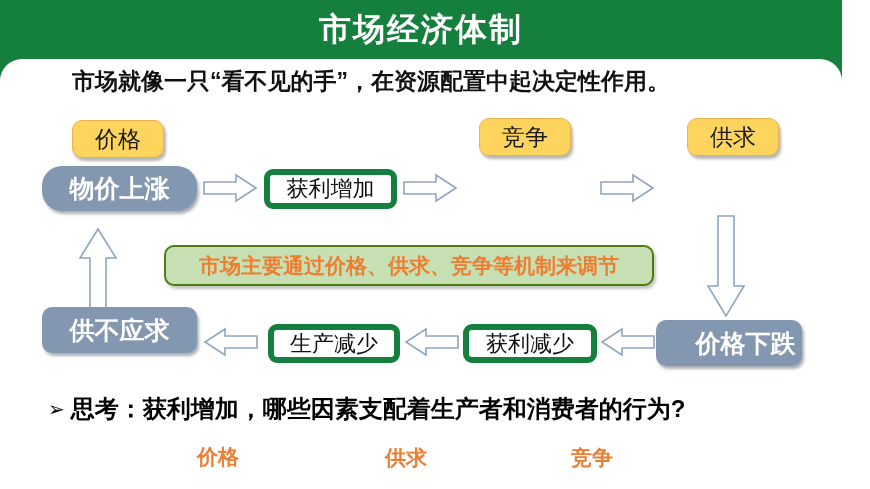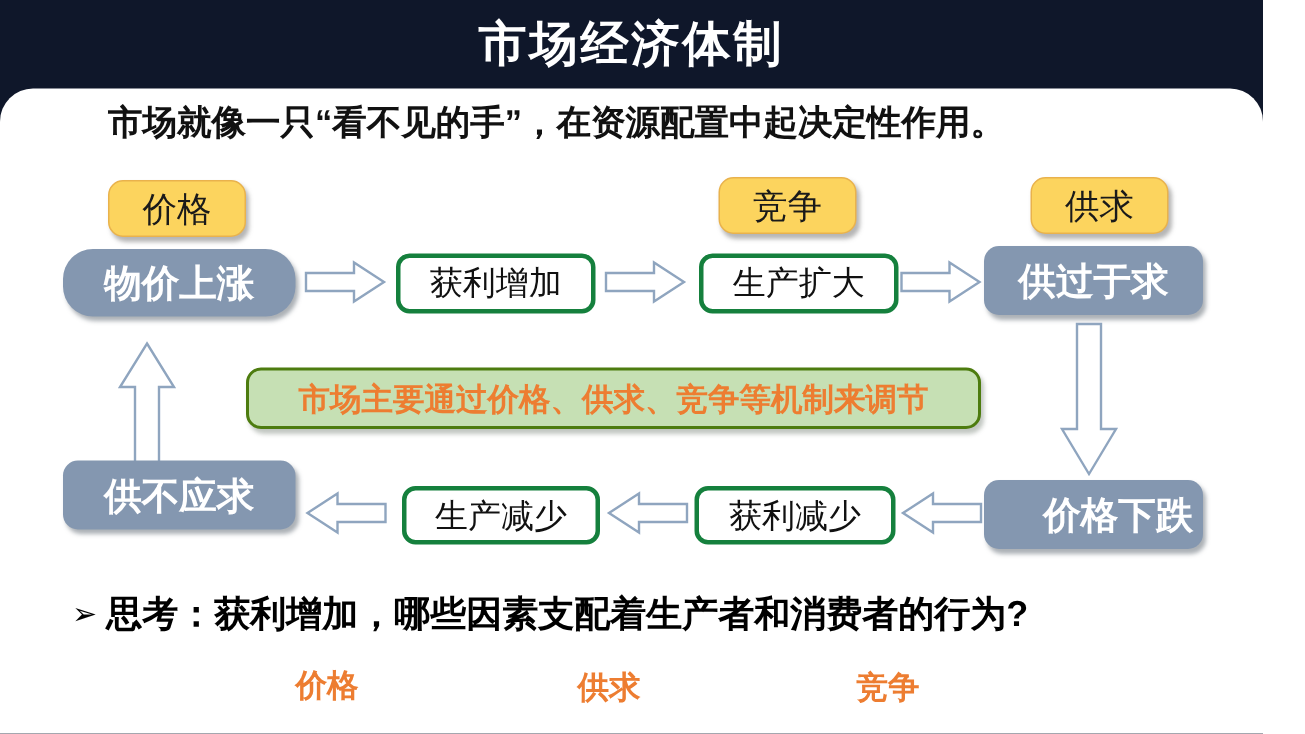--- a/index.html
+++ b/index.html
@@ -1,31 +1,31 @@
 <!DOCTYPE html>
 <html><head>
 <meta charset="utf-8">
 <style>
   html,body{margin:0;padding:0;}
   body{font-family:"Liberation Sans","DejaVu Sans",sans-serif;}
-  .slide{position:relative;width:842px;height:489px;background:#0f172a;overflow:hidden;text-align:right;}
+  .slide{position:relative;width:842px;height:489px;background:#15803d;overflow:hidden;text-align:right;}
   .banner-title{position:absolute;top:0;left:0;width:100%;height:59px;display:flex;
     align-items:center;justify-content:center;color:#fff;font-size:32px;font-weight:bold;
     letter-spacing:2px;}
   .panel{position:absolute;top:59px;left:0;right:0;bottom:0;background:#ffffff;
     border-radius:22px 22px 0 0;}
   .abs{position:absolute;box-sizing:border-box;}
   .subtitle{font-size:23px;font-weight:bold;color:#111;white-space:nowrap;}
   .tag{background:#FCD45E;border:1px solid #E9B24C;border-radius:10px;
     box-shadow:2px 3px 3px rgba(110,110,110,.5);display:flex;align-items:center;
     justify-content:center;font-size:23px;color:#1a1a1a;}
   .gbox{background:#8497B0;border-radius:10px;box-shadow:2px 3px 3px rgba(90,100,110,.5);
     display:flex;align-items:center;justify-content:center;color:#fff;
     font-size:25px;font-weight:bold;}
-  .wbox{background:#fff;border:3px solid #15803d;border-radius:9px;display:flex;
+  .wbox{background:#fff;border:6px solid #15803d;border-radius:9px;display:flex;
     align-items:center;justify-content:center;color:#111;font-size:22px;}
   .note{background:#C6E0B4;border:2px solid #4d7c0f;border-radius:10px;
     box-shadow:2px 3px 3px rgba(120,130,120,.45);display:flex;align-items:center;
     justify-content:center;color:#ED7D31;font-size:21px;font-weight:bold;white-space:nowrap;}
   .question{font-size:24px;font-weight:bold;color:#000;white-space:nowrap;display:flex;align-items:center;}
   .question .bullet{font-size:20px;margin-right:6px;}
   .answer{font-size:21px;font-weight:bold;color:#ED7D31;white-space:nowrap;}
   svg.arrow{display:block;width:100%;height:100%;}
 </style>
 </head>
@@ -38,22 +38,20 @@
   <div class="panel">
 
     <div class="abs subtitle" style="left:72px;top:7px;">市场就像一只“看不见的手”，在资源配置中起决定性作用。</div>
 
     <div class="abs tag" style="left:72px;top:61px;width:92px;height:38px;">价格</div>
     <div class="abs tag" style="left:479px;top:59px;width:92px;height:38px;">竞争</div>
     <div class="abs tag" style="left:687px;top:59px;width:92px;height:38px;">供求</div>
 
     <div class="abs gbox" style="left:42px;top:107px;width:155px;height:45px;border-radius:20px;">物价上涨</div>
     <div class="abs wbox" style="left:264px;top:110px;width:133px;height:40px;">获利增加</div>
-    <div class="abs wbox" style="left:466px;top:110px;width:133px;height:40px;">生产扩大</div>
-    <div class="abs gbox" style="left:656px;top:105px;width:146px;height:46px;">供过于求</div>
 
     <div class="abs" style="left:202px;top:113px;width:56px;height:32px;">
       <svg class="arrow" viewBox="0 0 56 32">
           <path d="M2 10 H34 V3 L54 16 L34 29 V22 H2 Z" fill="#fff" stroke="#8FA5BF" stroke-width="1.6"></path>
         </svg>
     </div>
     <div class="abs" style="left:402px;top:113px;width:56px;height:32px;">
       <svg class="arrow" viewBox="0 0 56 32">
           <path d="M2 10 H34 V3 L54 16 L34 29 V22 H2 Z" fill="#fff" stroke="#8FA5BF" stroke-width="1.6"></path>
         </svg>

